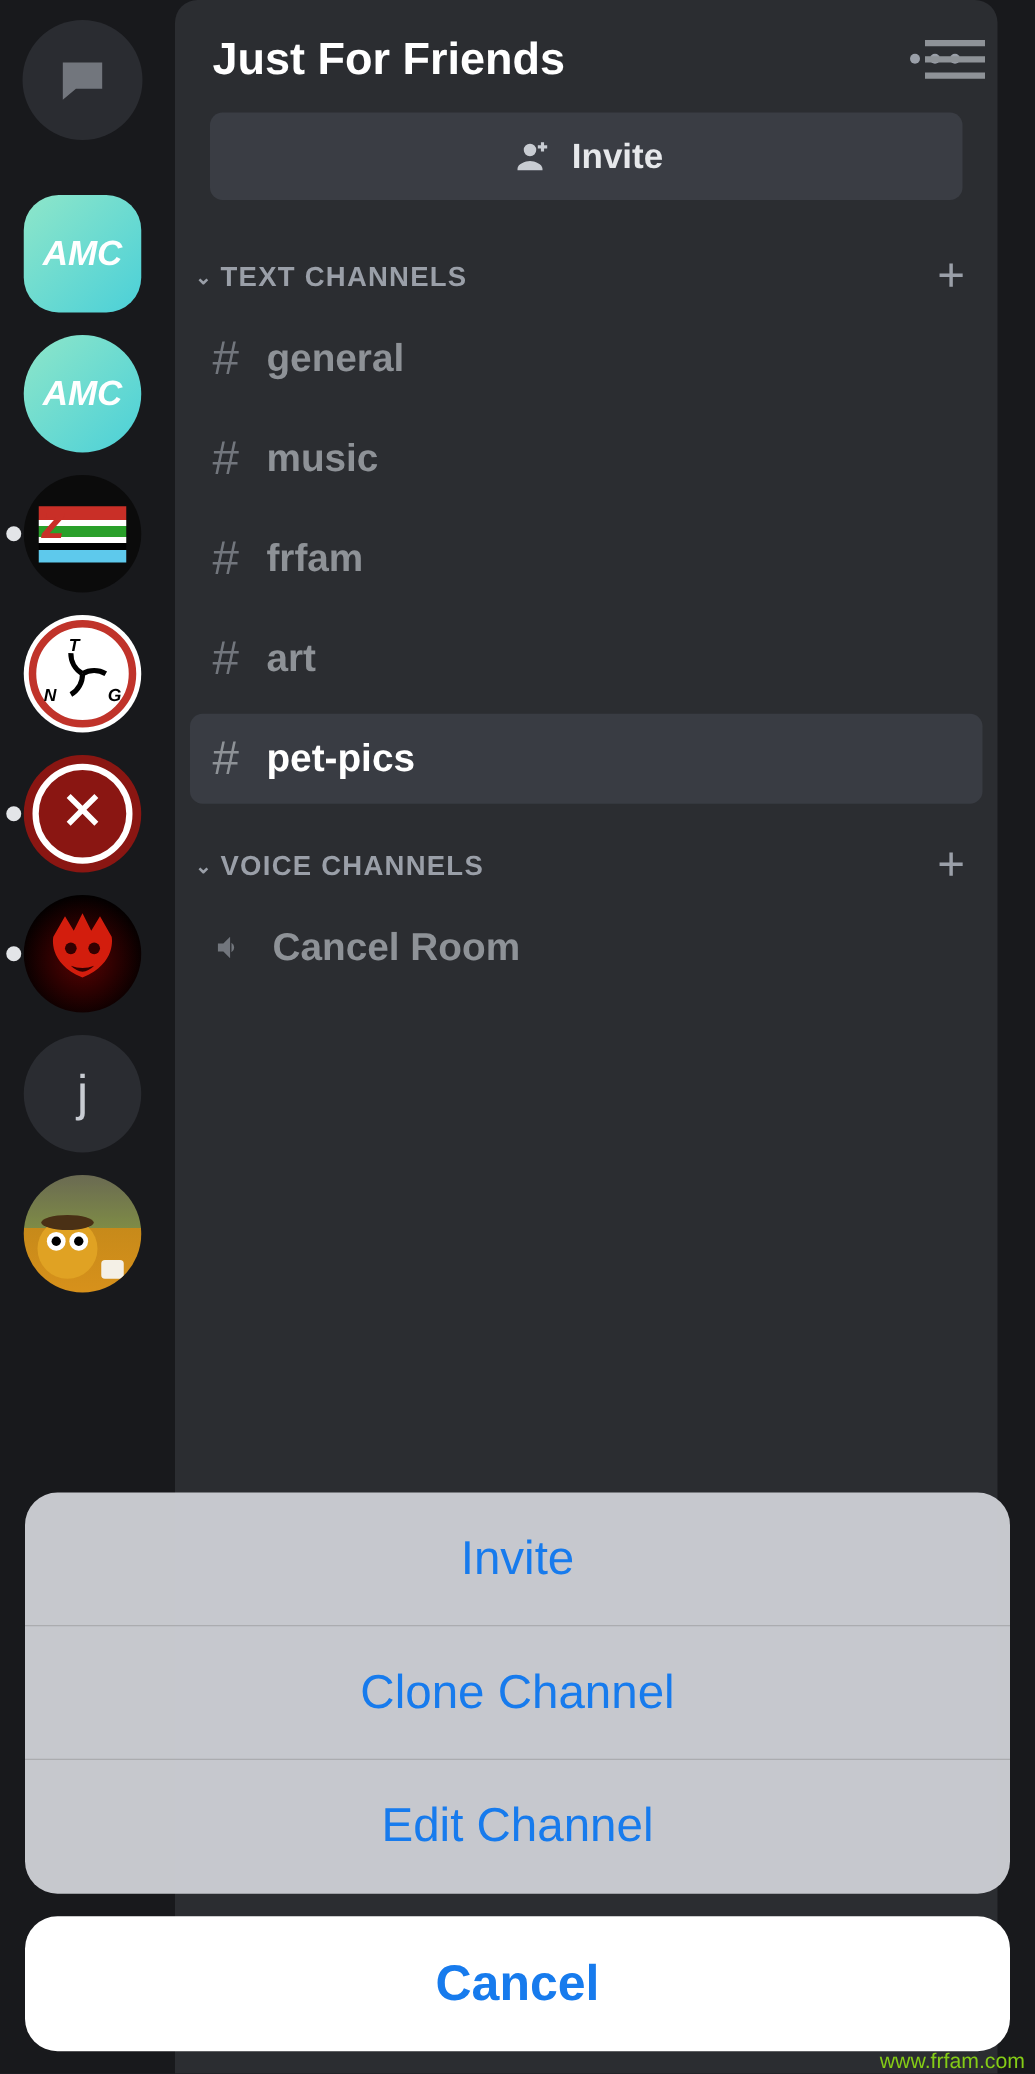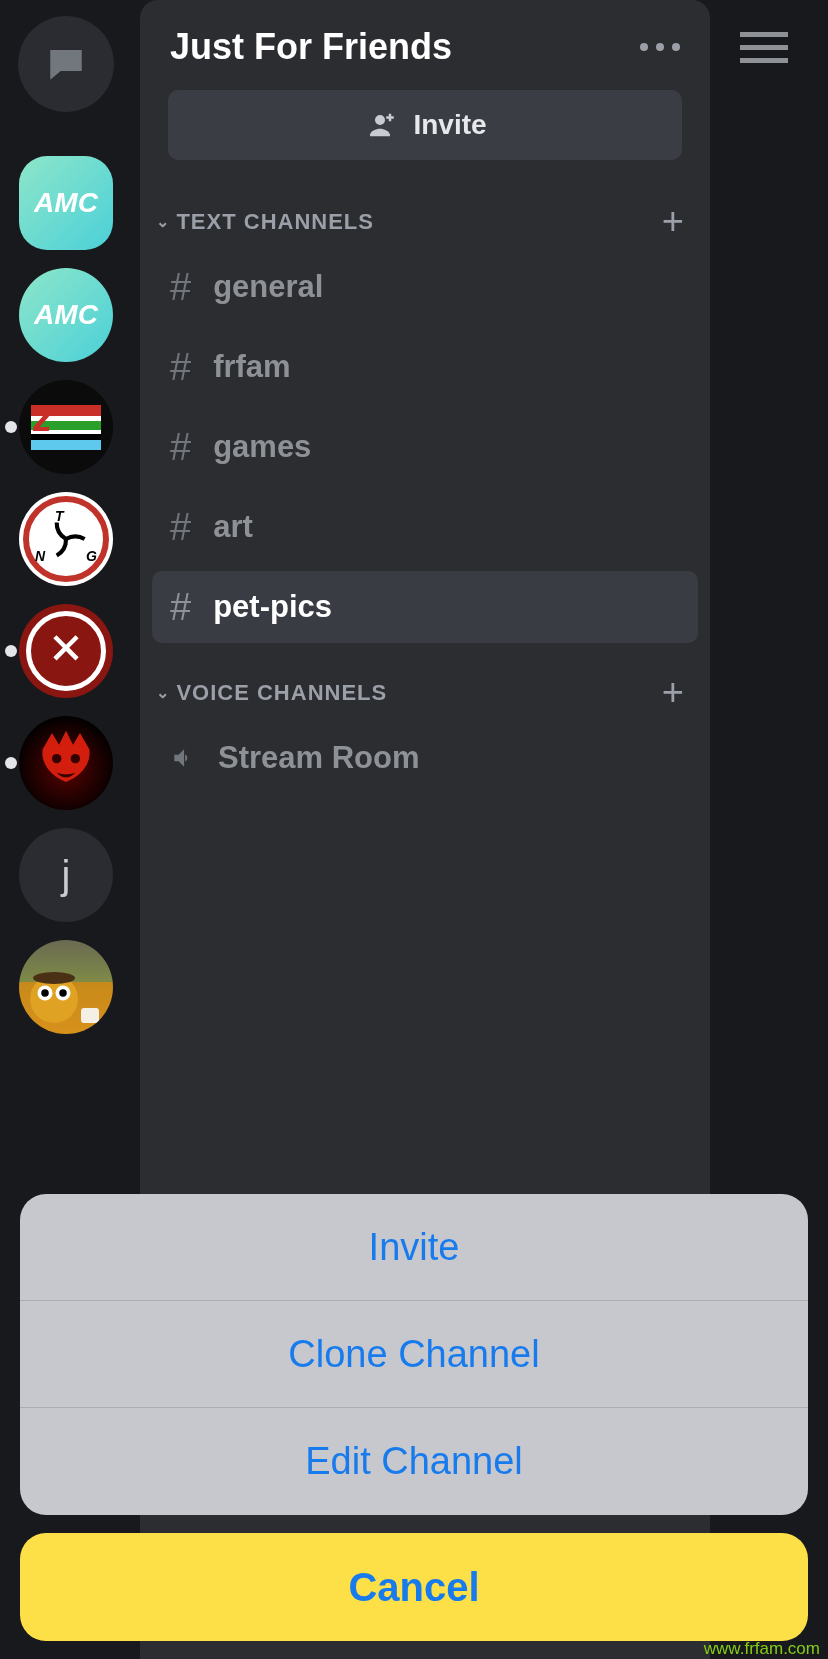--- a/index.html
+++ b/index.html
@@ -69,21 +69,21 @@
 .bowser-face{color:#d31d0d;font-size:56px;position:relative;top:-2px;}
 .server-j { background:#2a2c31; color:#c8ccd2; font-style:normal; font-size:40px; font-weight:400;}
 .server-dog{ background:linear-gradient(180deg,#6a6a52 0%,#7e8b46 45%,#c78a1a 45%,#d7911b 100%); position:relative; overflow:hidden;}
 .dog-emoji{font-size:50px;position:relative;top:6px;}
 
 
 .channel-panel {
   position: absolute;
   left: 140px;
   top: 0;
-  width: 570px;
+  width: 658px;
   height: 100%;
   background: #2b2d31;
   border-radius: 18px 18px 0 0;
   padding: 26px 0 0 0;
 }
 .server-header {
   display: flex;
   align-items: center;
   justify-content: space-between;
   padding: 0 30px 22px 30px;
@@ -177,21 +177,21 @@
   height: 107px;
   display:flex;
   align-items:center;
   justify-content:center;
   color:#177bed;
   font-size:38px;
   border-bottom: 1px solid rgba(120,120,120,0.35);
 }
 .sheet-item:last-child { border-bottom:none; }
 .sheet-cancel {
-  background:#fde047;
+  background:#ffffff;
   border-radius: 26px;
   height:108px;
   display:flex;
   align-items:center;
   justify-content:center;
   color:#177bed;
   font-size:40px;
   font-weight:700;
 }
 .watermark{
@@ -296,25 +296,25 @@
     </div>
     <div class="plus">+</div>
   </div>
 
   <div class="channel">
     <span class="hash">#</span>
     <span>general</span>
   </div>
   <div class="channel">
     <span class="hash">#</span>
+    <span>music</span>
+  </div>
+  <div class="channel">
+    <span class="hash">#</span>
     <span>frfam</span>
-  </div>
-  <div class="channel">
-    <span class="hash">#</span>
-    <span>games</span>
   </div>
   <div class="channel">
     <span class="hash">#</span>
     <span>art</span>
   </div>
   <div class="channel active">
     <span class="hash" style="color:#8e9297">#</span>
     <span>pet-pics</span>
   </div>
 
@@ -325,21 +325,21 @@
     </div>
     <div class="plus">+</div>
   </div>
 
   <div class="channel">
     <span class="speaker">
       <svg width="28" height="28" viewBox="0 0 24 24">
           <path fill="#72767d" d="M4 9v6h4l5 5V4L8 9H4zm12 3a4 4 0 0 0-2-3.5v7A4 4 0 0 0 16 12z"></path>
         </svg>
     </span>
-    <span>Stream Room</span>
+    <span>Cancel Room</span>
   </div>
 </div>
 
 <div class="right-edge">
   <div class="hamburger">
       <div></div>
       <div></div>
       <div></div>
     </div>
 </div>

